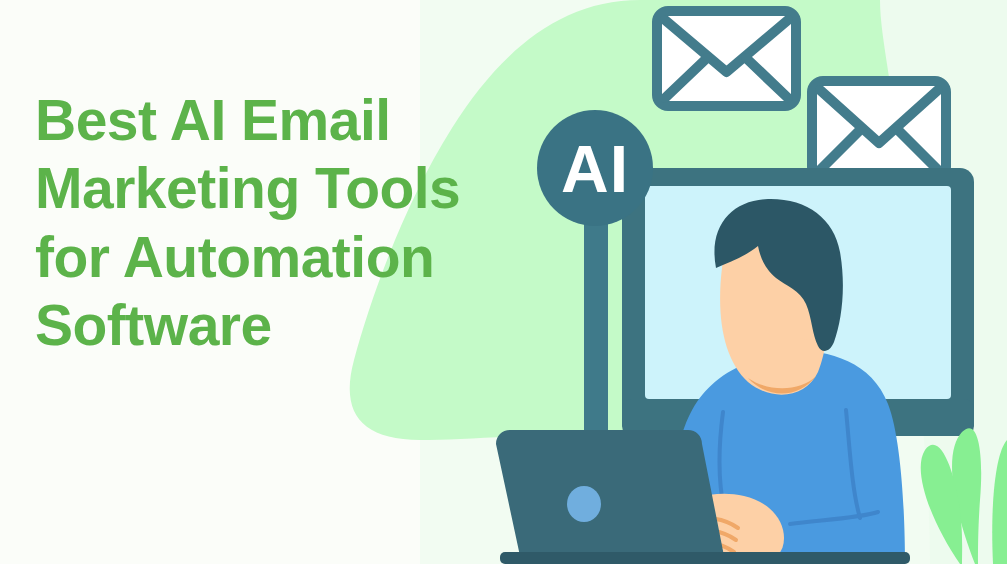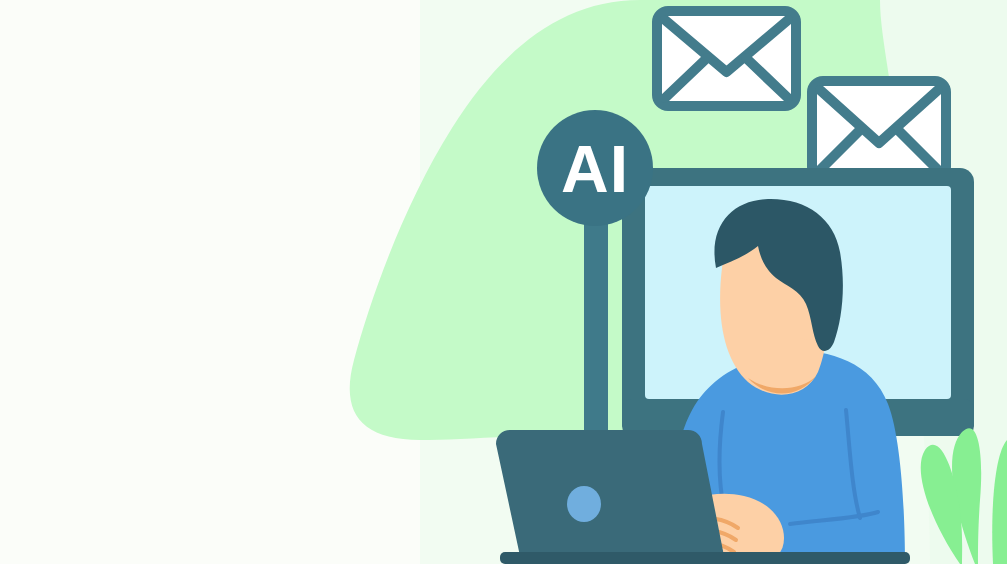--- a/index.html
+++ b/index.html
@@ -166,14 +166,18 @@
                L 724 556
                L 520 556 Z" fill="#3a6a79"></path>
 
       <ellipse cx="584" cy="504" rx="17" ry="18" fill="#70aede"></ellipse>
 
       <rect x="500" y="552" width="410" height="12" rx="5" ry="5" fill="#2f5a68"></rect>
     </g>
 
   </svg>
 
+  <div id="headline">Best AI Email
+Marketing Tools
+for Automation
+Software</div>
 
 </div>
 
 </body></html>

